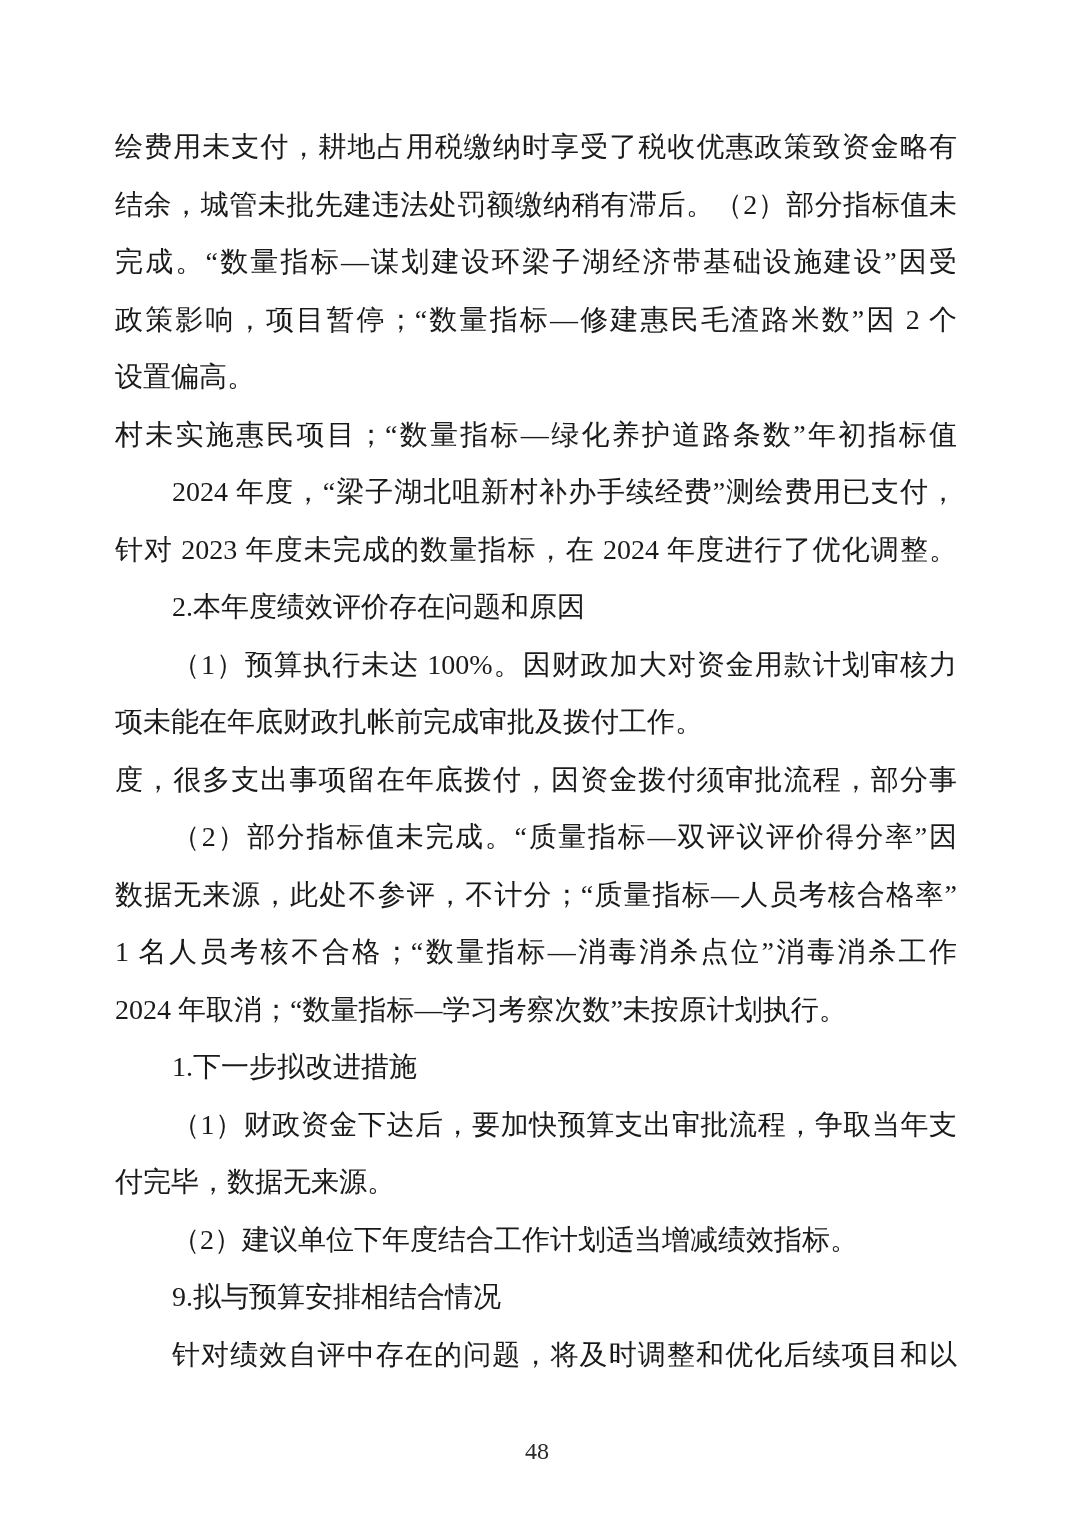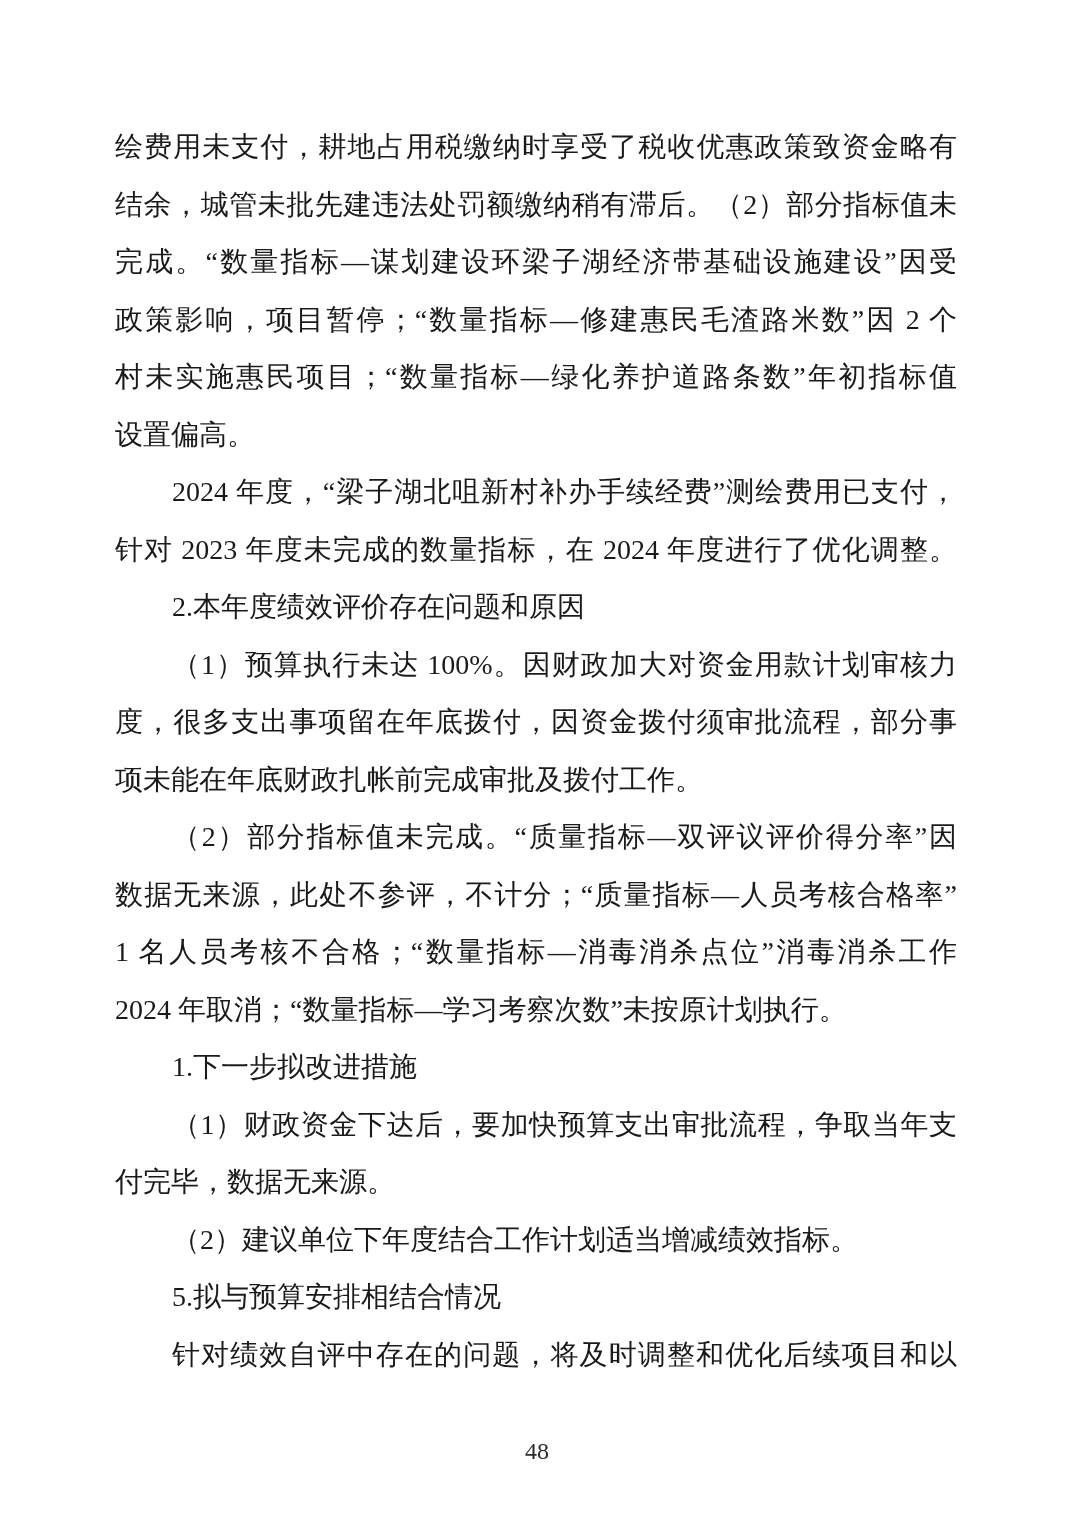--- a/index.html
+++ b/index.html
@@ -59,35 +59,35 @@
 </head>
 <body>
 
 <main class="page">
 
   <section class="textblock">
     <div class="line fill">绘费用未支付，耕地占用税缴纳时享受了税收优惠政策致资金略有</div>
     <div class="line fill">结余，城管未批先建违法处罚额缴纳稍有滞后。（2）部分指标值未</div>
     <div class="line fill">完成。“数量指标—谋划建设环梁子湖经济带基础设施建设”因受</div>
     <div class="line fill">政策影响，项目暂停；“数量指标—修建惠民毛渣路米数”因 2 个</div>
+    <div class="line">设置偏高。</div>
     <div class="line fill">村未实施惠民项目；“数量指标—绿化养护道路条数”年初指标值</div>
-    <div class="line">设置偏高。</div>
     <div class="line fill ind">2024 年度，“梁子湖北咀新村补办手续经费”测绘费用已支付，</div>
     <div class="line fill">针对 2023 年度未完成的数量指标，在 2024 年度进行了优化调整。</div>
     <div class="line ind">2.本年度绩效评价存在问题和原因</div>
     <div class="line fill ind">（1）预算执行未达 100%。因财政加大对资金用款计划审核力</div>
+    <div class="line">项未能在年底财政扎帐前完成审批及拨付工作。</div>
     <div class="line fill">度，很多支出事项留在年底拨付，因资金拨付须审批流程，部分事</div>
-    <div class="line">项未能在年底财政扎帐前完成审批及拨付工作。</div>
     <div class="line fill ind">（2）部分指标值未完成。“质量指标—双评议评价得分率”因</div>
     <div class="line fill">数据无来源，此处不参评，不计分；“质量指标—人员考核合格率”</div>
     <div class="line fill">1 名人员考核不合格；“数量指标—消毒消杀点位”消毒消杀工作</div>
     <div class="line">2024 年取消；“数量指标—学习考察次数”未按原计划执行。</div>
     <div class="line ind">1.下一步拟改进措施</div>
     <div class="line fill ind">（1）财政资金下达后，要加快预算支出审批流程，争取当年支</div>
     <div class="line">付完毕，数据无来源。</div>
     <div class="line ind">（2）建议单位下年度结合工作计划适当增减绩效指标。</div>
-    <div class="line ind">5.拟与预算安排相结合情况</div>
+    <div class="line ind">9.拟与预算安排相结合情况</div>
     <div class="line fill ind">针对绩效自评中存在的问题，将及时调整和优化后续项目和以</div>
   </section>
 
   <footer class="pagenum">48</footer>
 
 </main>
 
 </body></html>

